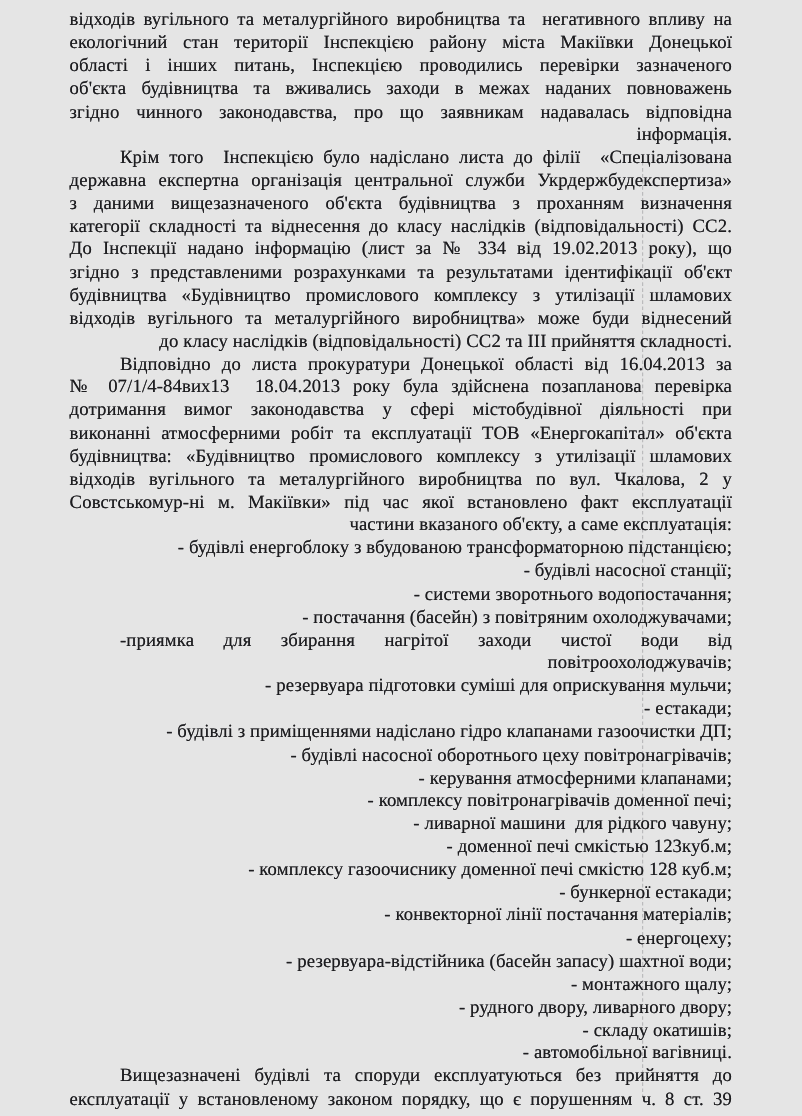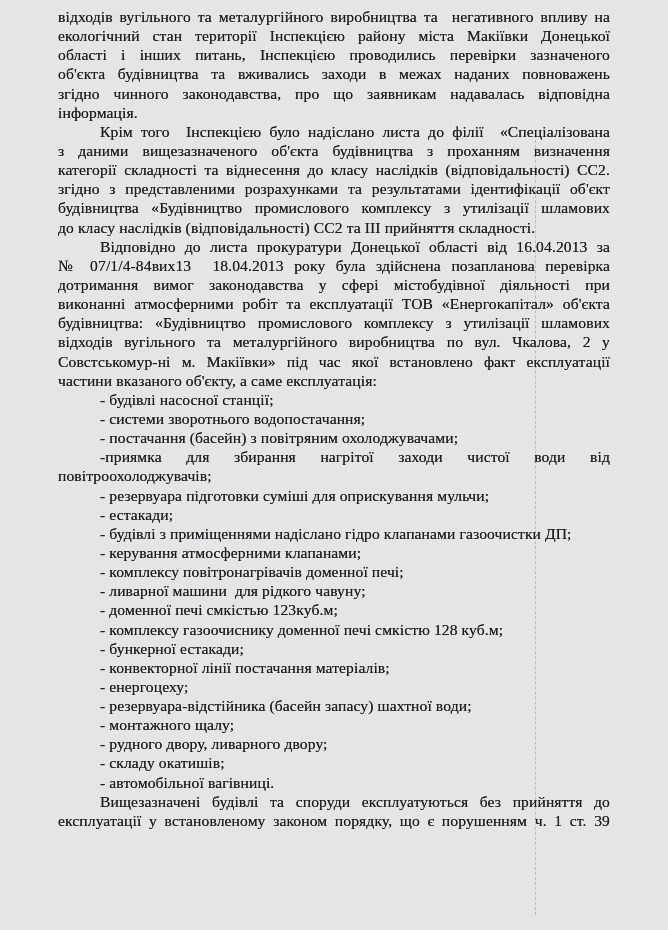--- a/index.html
+++ b/index.html
@@ -30,21 +30,21 @@
     position: absolute;
     left: 58px;
     top: 7px;
     width: 552px;
   }
   .line {
     font-size: 15.6px;
     line-height: 19.15px;
     height: 19.15px;
     white-space: pre-wrap;
-    text-align: left;
+    text-align: right;
     letter-spacing: 0.1px;
     
     text-shadow: 0 0 0.45px rgba(20, 20, 25, 0.75);
     overflow: visible;
   }
   .line.just {
     text-align: justify;
     text-align-last: justify;
   }
   .line.ind-para { padding-left: 42px; }
@@ -58,50 +58,55 @@
 <div class="page">
   <div class="fold-line"></div>
   <div class="doc-text" id="doc-text">
       <div class="line ind-none just">відходів вугільного та металургійного виробництва та  негативного впливу на</div>
       <div class="line ind-none just">екологічний стан території Інспекцією району міста Макіївки Донецької</div>
       <div class="line ind-none just">області і інших питань, Інспекцією проводились перевірки зазначеного</div>
       <div class="line ind-none just">об'єкта будівництва та вживались заходи в межах наданих повноважень</div>
       <div class="line ind-none just">згідно чинного законодавства, про що заявникам надавалась відповідна</div>
       <div class="line ind-none">інформація.</div>
       <div class="line ind-para just">Крім того  Інспекцією було надіслано листа до філії  «Спеціалізована</div>
+      <div class="line ind-none just">державна експертна організація центральної служби Укрдержбудекспертиза»</div>
       <div class="line ind-none just">з даними вищезазначеного об'єкта будівництва з проханням визначення</div>
       <div class="line ind-none just">категорії складності та віднесення до класу наслідків (відповідальності) СС2.</div>
+      <div class="line ind-none just">До Інспекції надано інформацію (лист за № 334 від 19.02.2013 року), що</div>
       <div class="line ind-none just">згідно з представленими розрахунками та результатами ідентифікації об'єкт</div>
       <div class="line ind-none just">будівництва «Будівництво промислового комплексу з утилізації шламових</div>
+      <div class="line ind-none just">відходів вугільного та металургійного виробництва» може буди віднесений</div>
       <div class="line ind-none">до класу наслідків (відповідальності) СС2 та ІІІ прийняття складності.</div>
       <div class="line ind-para just">Відповідно до листа прокуратури Донецької області від 16.04.2013 за</div>
       <div class="line ind-none just">№ 07/1/4-84вих13  18.04.2013 року була здійснена позапланова перевірка</div>
       <div class="line ind-none just">дотримання вимог законодавства у сфері містобудівної діяльності при</div>
       <div class="line ind-none just">виконанні атмосферними робіт та експлуатації ТОВ «Енергокапітал» об'єкта</div>
       <div class="line ind-none just">будівництва: «Будівництво промислового комплексу з утилізації шламових</div>
       <div class="line ind-none just">відходів вугільного та металургійного виробництва по вул. Чкалова, 2 у</div>
       <div class="line ind-none just">Совстськомур-ні м. Макіївки» під час якої встановлено факт експлуатації</div>
       <div class="line ind-none">частини вказаного об'єкту, а саме експлуатація:</div>
+      <div class="line ind-list">- будівлі енергоблоку з вбудованою трансформаторною підстанцією;</div>
       <div class="line ind-list">- будівлі насосної станції;</div>
       <div class="line ind-list">- системи зворотнього водопостачання;</div>
       <div class="line ind-list">- постачання (басейн) з повітряним охолоджувачами;</div>
       <div class="line ind-list just">-приямка для збирання нагрітої заходи чистої води від</div>
       <div class="line ind-none">повітроохолоджувачів;</div>
       <div class="line ind-list">- резервуара підготовки суміші для оприскування мульчи;</div>
       <div class="line ind-list">- естакади;</div>
       <div class="line ind-list">- будівлі з приміщеннями надіслано гідро клапанами газоочистки ДП;</div>
+      <div class="line ind-list">- будівлі насосної оборотнього цеху повітронагрівачів;</div>
       <div class="line ind-list">- керування атмосферними клапанами;</div>
       <div class="line ind-list">- комплексу повітронагрівачів доменної печі;</div>
       <div class="line ind-list">- ливарної машини  для рідкого чавуну;</div>
       <div class="line ind-list">- доменної печі смкістью 123куб.м;</div>
       <div class="line ind-list">- комплексу газоочиснику доменної печі смкістю 128 куб.м;</div>
       <div class="line ind-list">- бункерної естакади;</div>
       <div class="line ind-list">- конвекторної лінії постачання матеріалів;</div>
       <div class="line ind-list">- енергоцеху;</div>
       <div class="line ind-list">- резервуара-відстійника (басейн запасу) шахтної води;</div>
       <div class="line ind-list">- монтажного щалу;</div>
       <div class="line ind-list">- рудного двору, ливарного двору;</div>
       <div class="line ind-list">- складу окатишів;</div>
       <div class="line ind-list">- автомобільної вагівниці.</div>
       <div class="line ind-para just">Вищезазначені будівлі та споруди експлуатуються без прийняття до</div>
-      <div class="line ind-none just">експлуатації у встановленому законом порядку, що є порушенням ч. 1 ст. 39</div>
+      <div class="line ind-none just">експлуатації у встановленому законом порядку, що є порушенням ч. 8 ст. 39</div>
     </div>
 </div>
 
 </body></html>

